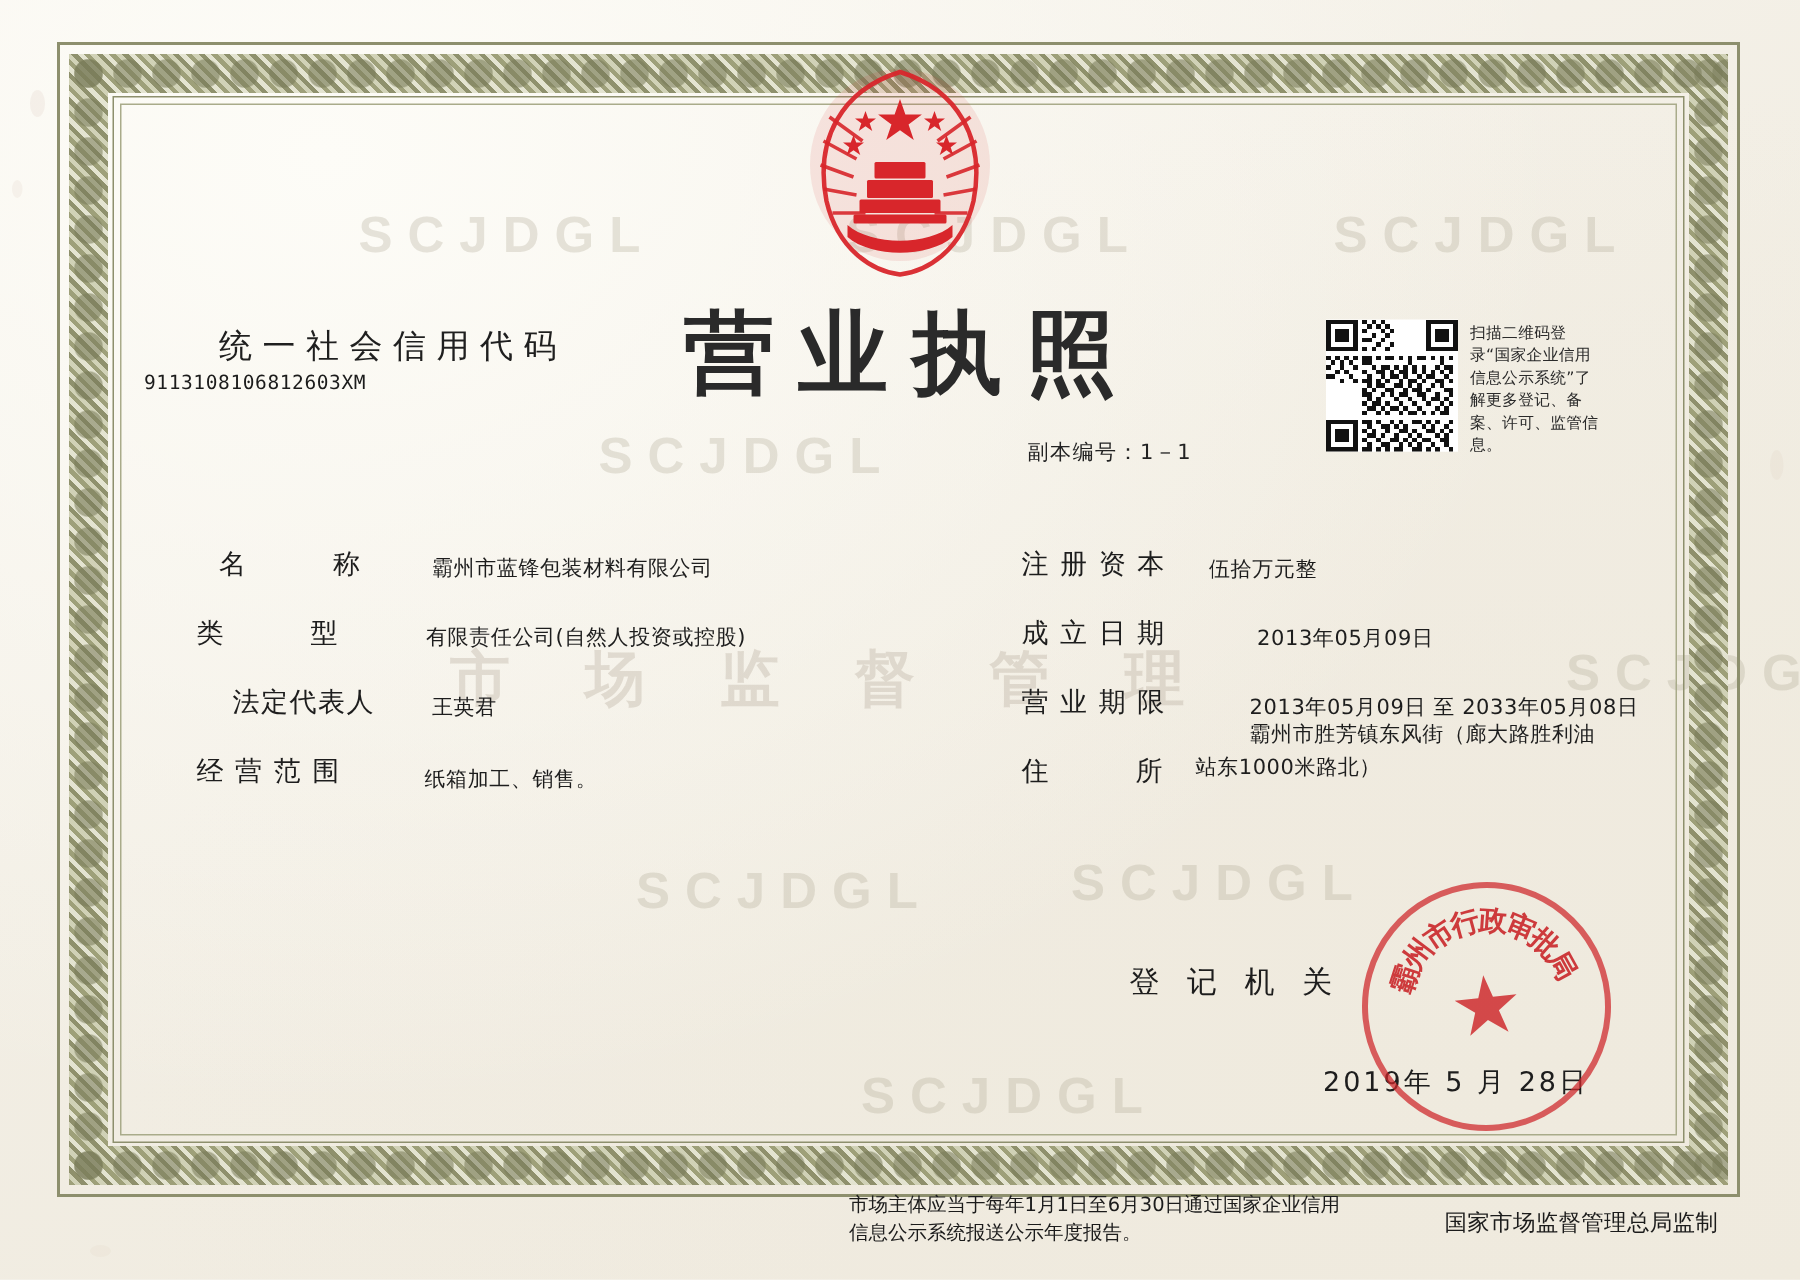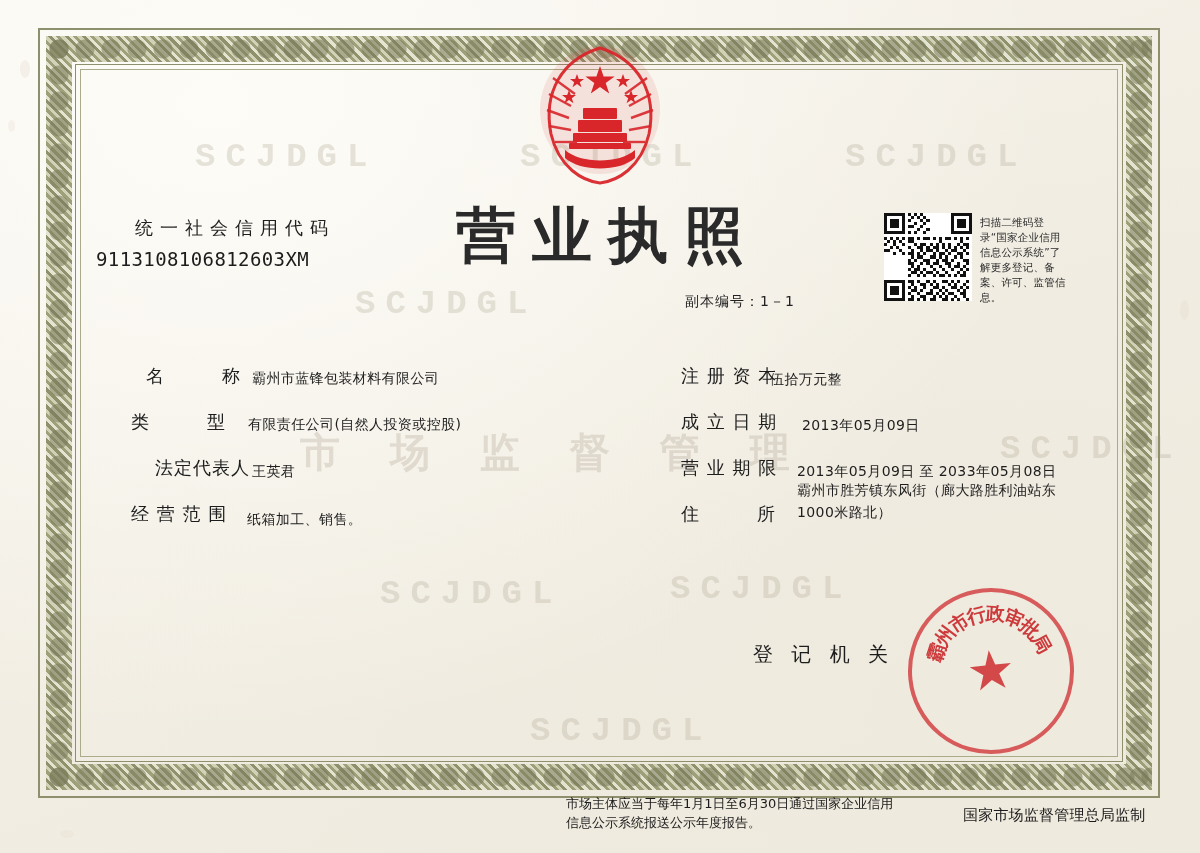--- a/index.html
+++ b/index.html
@@ -82,24 +82,25 @@
   
   .watermark {
     position: absolute;
     inset: 0;
     pointer-events: none;
     overflow: hidden;
   }
   .wm-text {
     position: absolute;
     color: rgba(176,168,150,0.30);
-    font-family: Liberation Mono, monospace;
+    font-family: Liberation Sans, sans-serif;
     font-weight: bold;
     letter-spacing: 10px;
     white-space: nowrap;
+    margin-left: 44px;
   }
   .wm-big {
     position: absolute;
     color: rgba(178,168,152,0.33);
     font-family: "DejaVu Sans", sans-serif;
     font-weight: bold;
     white-space: nowrap;
     letter-spacing: 18px;
   }
 
@@ -137,29 +138,29 @@
     position: absolute;
     left: 685px; top: 293px;
     font-size: 14px;
     color: #222;
     letter-spacing: 1px;
   }
 
   
   .code-label {
     position: absolute;
-    left: 135px; top: 216px;
-    font-size: 18px;
+    left: 146px; top: 216px;
+    font-size: 22px;
     letter-spacing: 7px;
     color: #1f1f1f;
   }
   .code-value {
     position: absolute;
     left: 96px; top: 248px;
-    font-size: 19px;
+    font-size: 13px;
     font-family: "DejaVu Sans Mono", monospace;
     letter-spacing: 0.4px;
     color: #1c1c1c;
   }
 
   
   .qr-wrap {
     position: absolute;
     left: 884px; top: 213px;
     width: 88px; height: 88px;
@@ -185,20 +186,21 @@
   }
   .f-label {
     font-size: 18px;
     letter-spacing: 1px;
     white-space: nowrap;
   }
   .f-value {
     font-size: 14px;
     letter-spacing: 0.4px;
     white-space: nowrap;
+    margin-left: 36px;
   }
   .f-value.wrap { white-space: normal; line-height: 22px; }
 
   
   .reg-auth {
     position: absolute;
     left: 753px; top: 641px;
     font-size: 20px;
     letter-spacing: 6px;
     color: #1d1d1d;
@@ -591,20 +593,21 @@
   </div>
 
   <div class="field" style="left:681px; top:502px;">
     <span class="f-label">住　　　所</span>
   </div>
   <div class="field" style="left:797px; top:479px; width:270px;">
     <span class="f-value wrap">霸州市胜芳镇东风街（廊大路胜利油站东1000米路北）</span>
   </div>
 
   <div class="reg-auth">登 记 机 关</div>
+  <div class="reg-date">2019年 5 月 28日</div>
 
   <div class="seal">
     <div class="seal-ring-text">
       <span class="seal-ch" style="transform: rotate(-66deg) translate(0,-70px) rotate(0deg) translate(-9px,0);">霸</span>
       <span class="seal-ch" style="transform: rotate(-47deg) translate(0,-70px) rotate(0deg) translate(-9px,0);">州</span>
       <span class="seal-ch" style="transform: rotate(-28deg) translate(0,-70px) rotate(0deg) translate(-9px,0);">市</span>
       <span class="seal-ch" style="transform: rotate(-9deg) translate(0,-70px) rotate(0deg) translate(-9px,0);">行</span>
       <span class="seal-ch" style="transform: rotate(10deg) translate(0,-70px) rotate(0deg) translate(-9px,0);">政</span>
       <span class="seal-ch" style="transform: rotate(29deg) translate(0,-70px) rotate(0deg) translate(-9px,0);">审</span>
       <span class="seal-ch" style="transform: rotate(48deg) translate(0,-70px) rotate(0deg) translate(-9px,0);">批</span>

